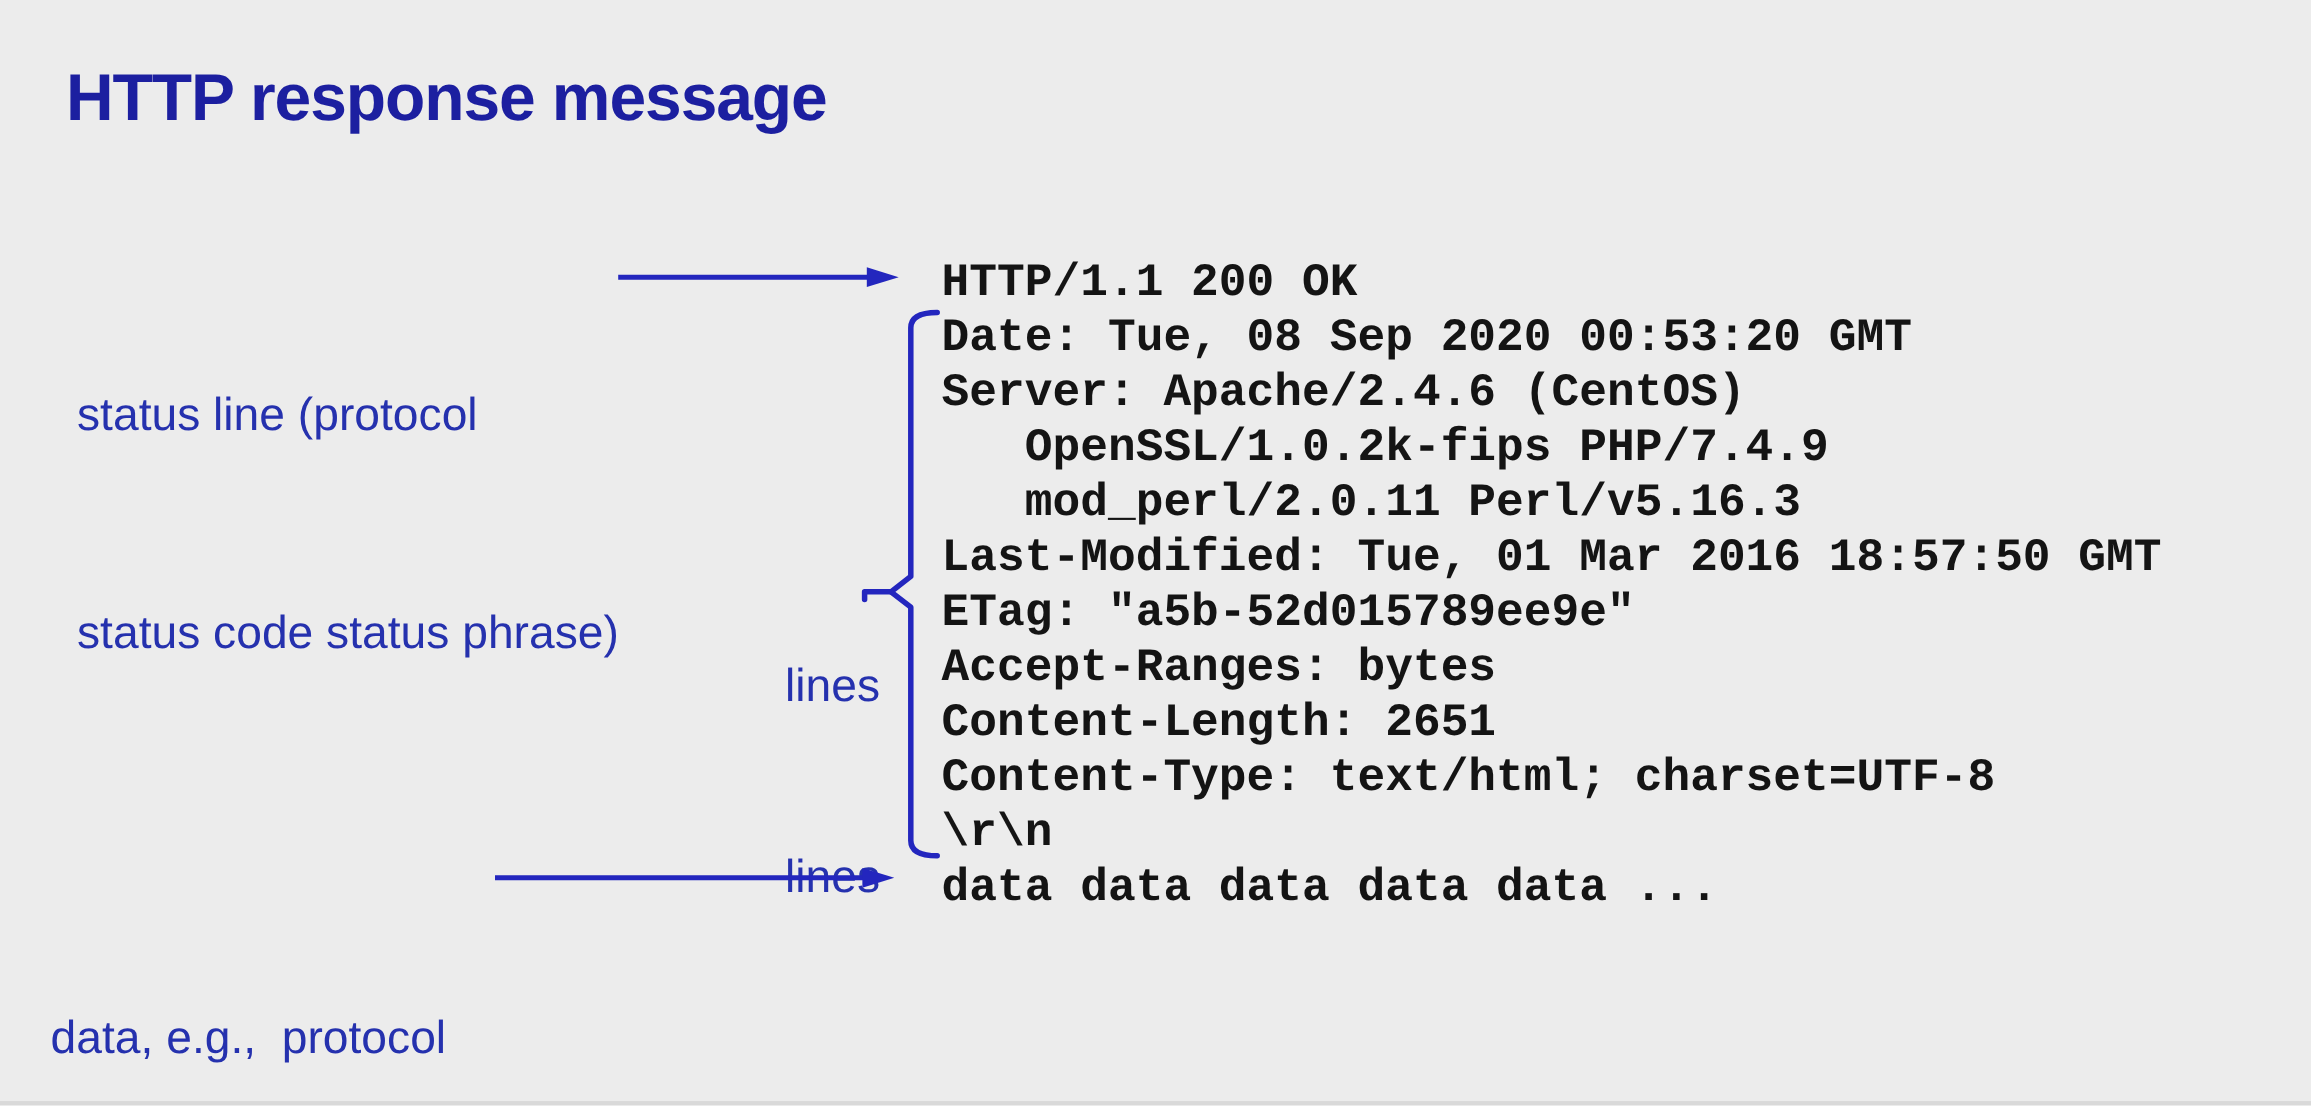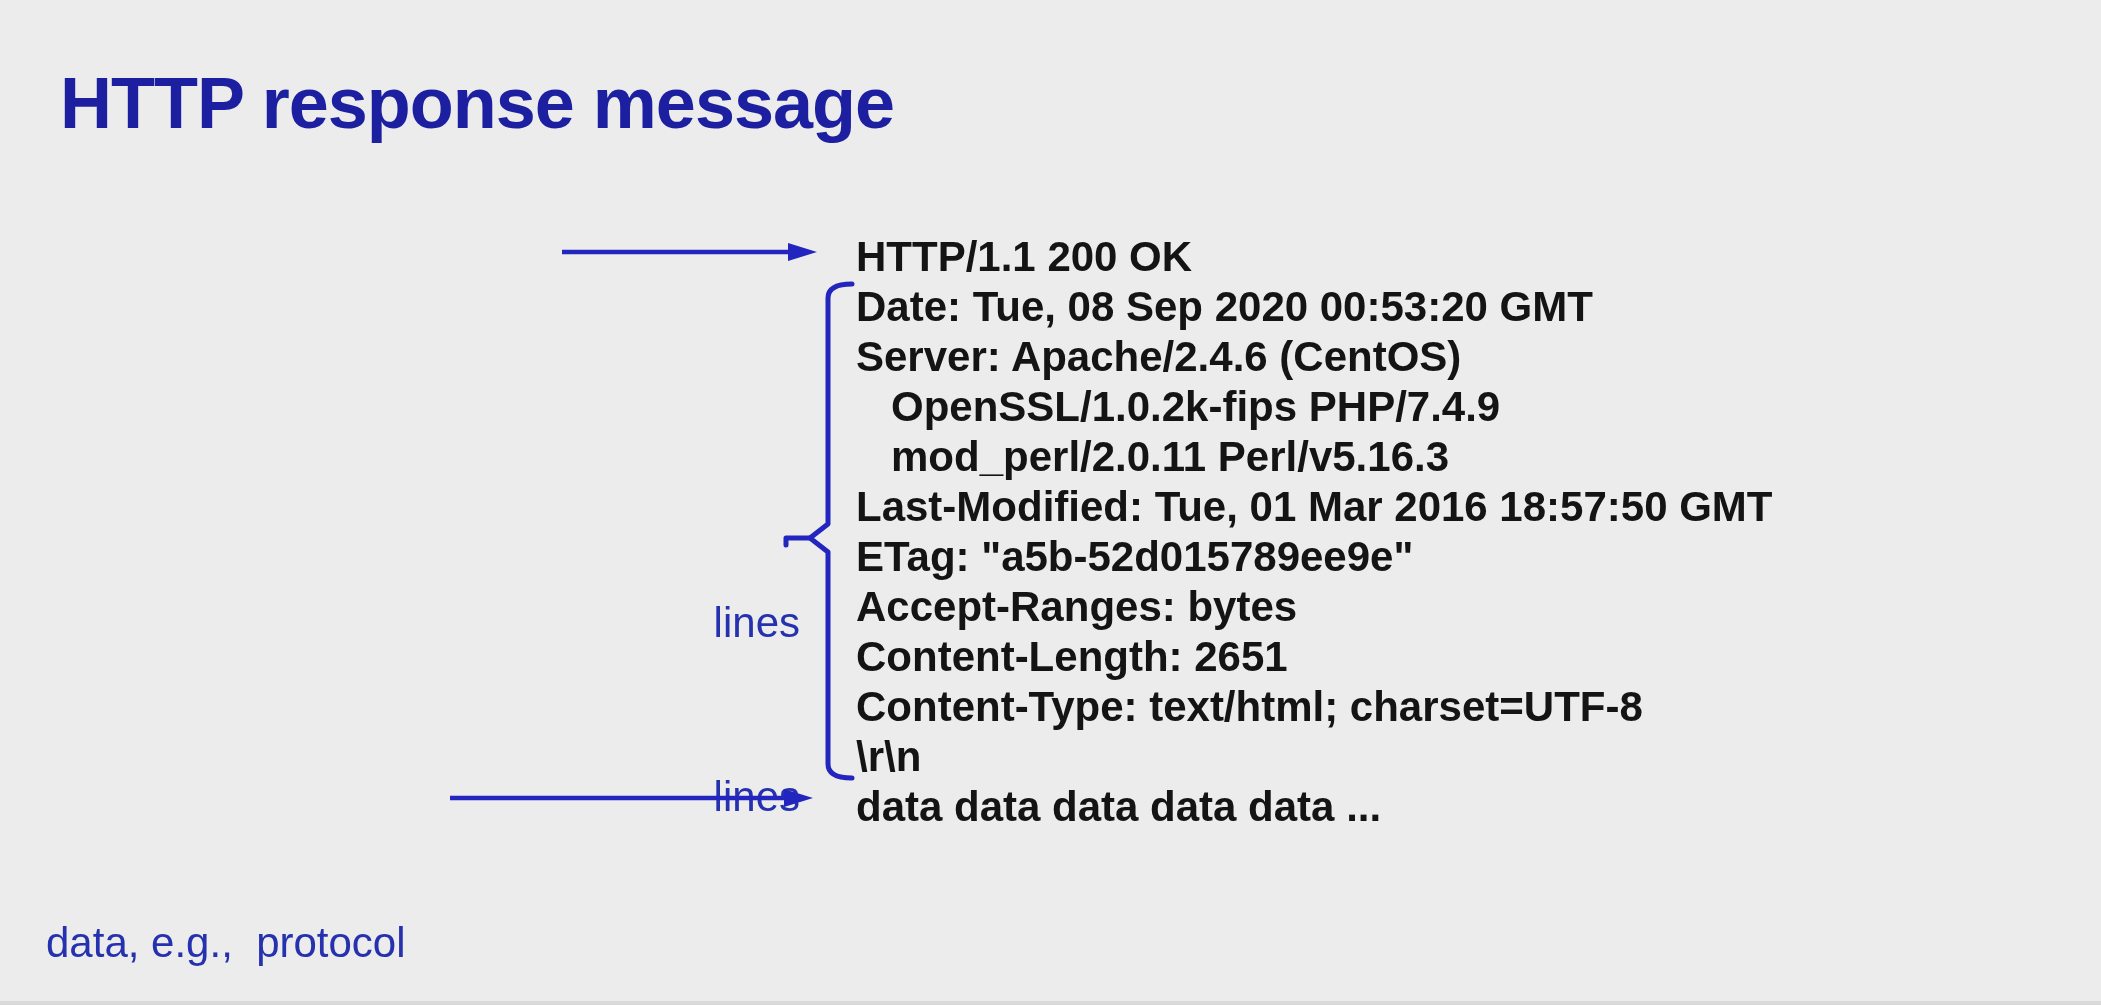--- a/index.html
+++ b/index.html
@@ -11,21 +11,21 @@
     height: 1005px;
     background: #ECECEC;
     overflow: hidden;
     font-family: "Liberation Sans", sans-serif;
   }
 
   .slide-title {
     position: absolute;
     left: 60px;
     top: 14px;
-    font-size: 72px;
+    font-size: 60px;
     letter-spacing: -1px;
     color: #1C1FA0;
     white-space: pre;
   }
 
   .anno {
     position: absolute;
     color: #2531AE;
     font-size: 42px;
     white-space: pre;
@@ -41,21 +41,21 @@
     width: 260px;
     text-align: right;
     line-height: 58px;
   }
 
   .code-block {
     position: absolute;
     left: 856px;
     top: 232px;
     margin: 0;
-    font-family: Liberation Sans, sans-serif;
+    font-family: Liberation Mono, monospace;
     font-weight: bold;
     font-size: 42px;
     line-height: 50px;
     color: #141414;
     white-space: pre;
   }
 
   .overlay {
     position: absolute;
     left: 0; top: 0;
@@ -70,20 +70,24 @@
     background: #D9D9D9;
   }
 </style>
 </head>
 <body>
 
 <div class="slide">
 
   <h1 class="slide-title">HTTP response message</h1>
 
+  <div class="anno status-label">
+    <span class="line">status line (protocol</span>
+    <span class="line">status code status phrase)</span>
+  </div>
 
   <div class="anno header-label">
     <span class="line">lines</span>
     <span class="line">lines</span>
   </div>
 
   <div class="anno data-label">
     <span class="line">data, e.g.,  protocol</span>
     
   </div>

